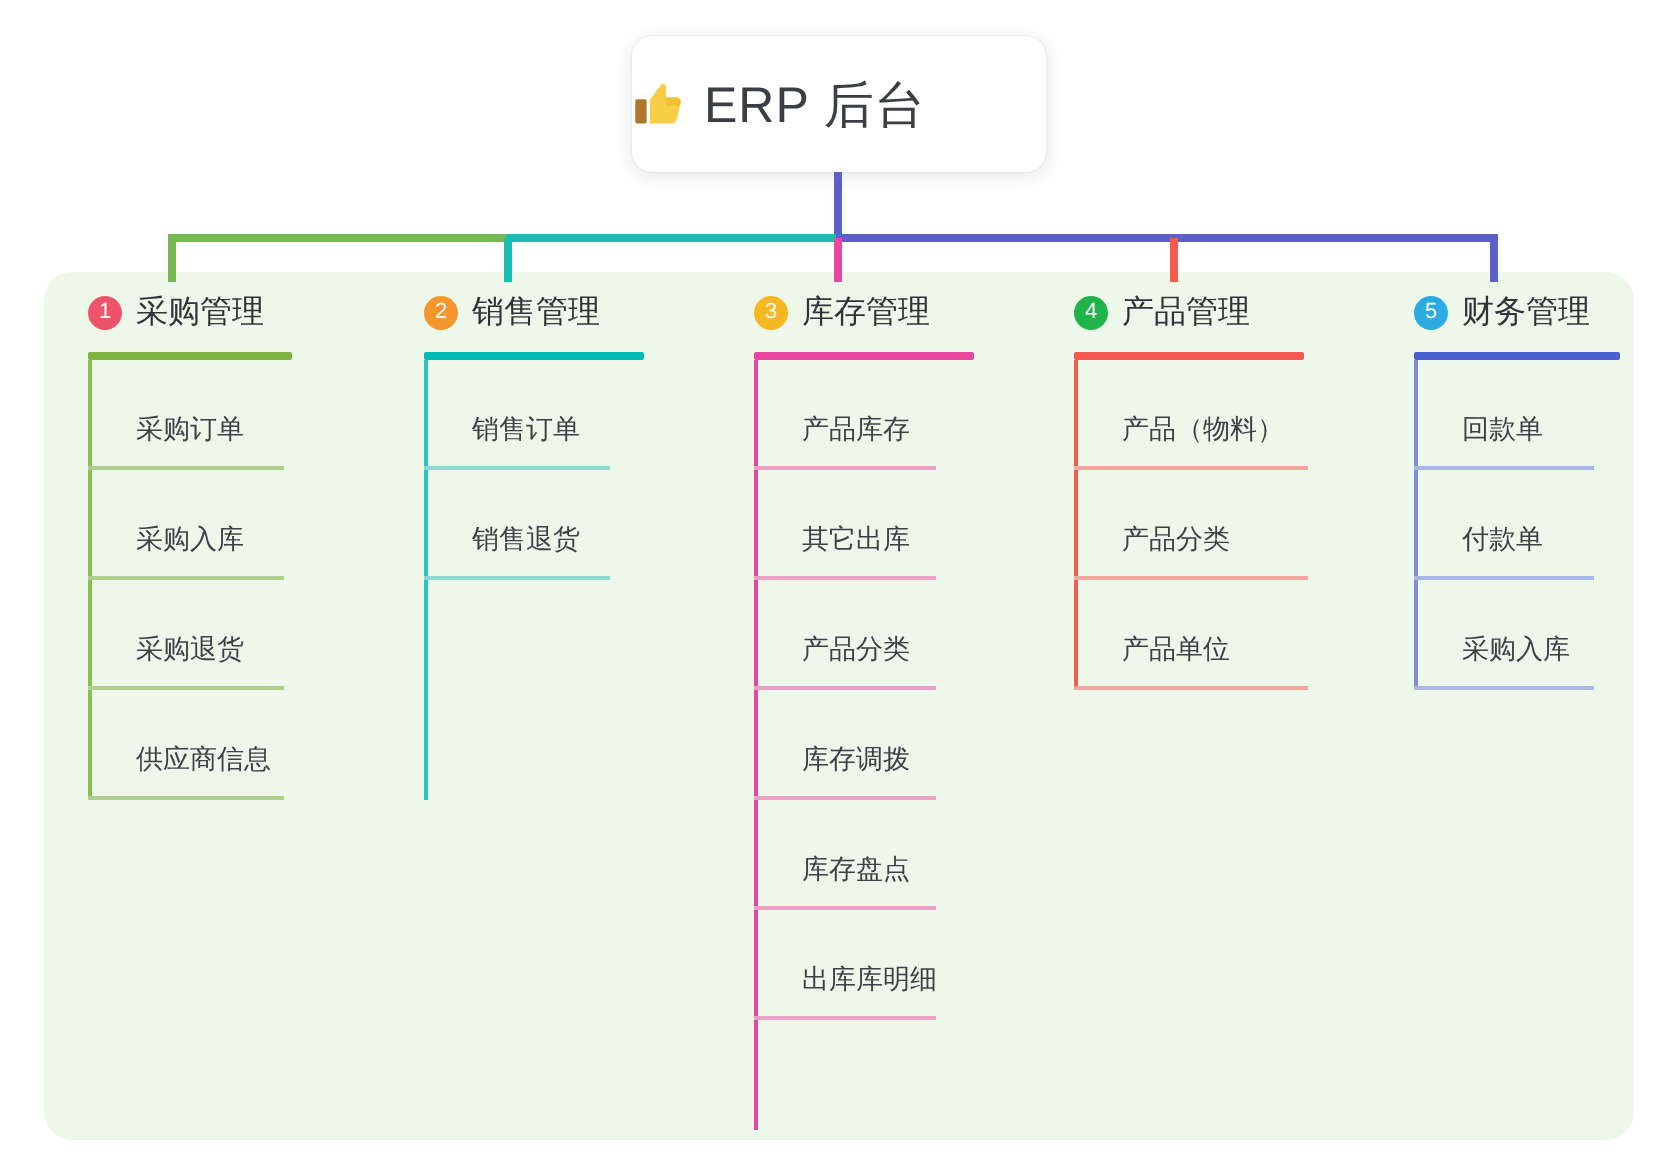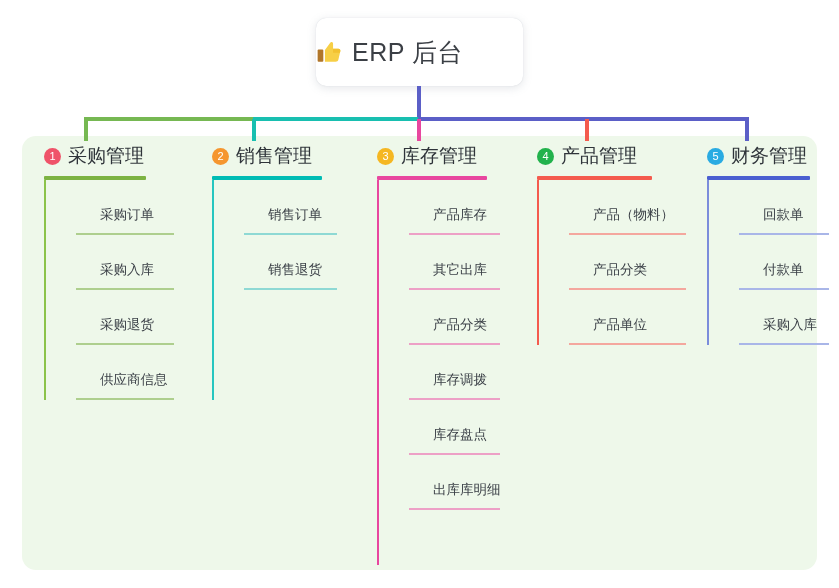--- a/index.html
+++ b/index.html
@@ -98,42 +98,41 @@
     width: 17px; height: 17px;
     border-radius: 50%;
     color: #ffffff;
     font-size: 11px;
     line-height: 17px;
     text-align: center;
     flex: 0 0 auto;
     font-family: "Liberation Sans", sans-serif;
   }
   .col-title {
-    font-size: 19px;
+    font-size: 16px;
     color: #2f343a;
   }
   .head-rule {
     height: 4px;
     margin-top: 8px;
     border-radius: 1px;
   }
 
   
   .col-body { position: relative; }
   .trunk {
     position: absolute;
     left: 0;
     top: 0;
     width: 2px;
   }
   .leaf {
     position: relative;
     height: 55px;
     box-sizing: border-box;
-    margin-left: 32px;
   }
   .leaf-text {
     position: absolute;
     left: 24px;
     bottom: 11px;
     font-size: 13.5px;
     color: #3c4148;
     white-space: nowrap;
   }
   .leaf-rule {

